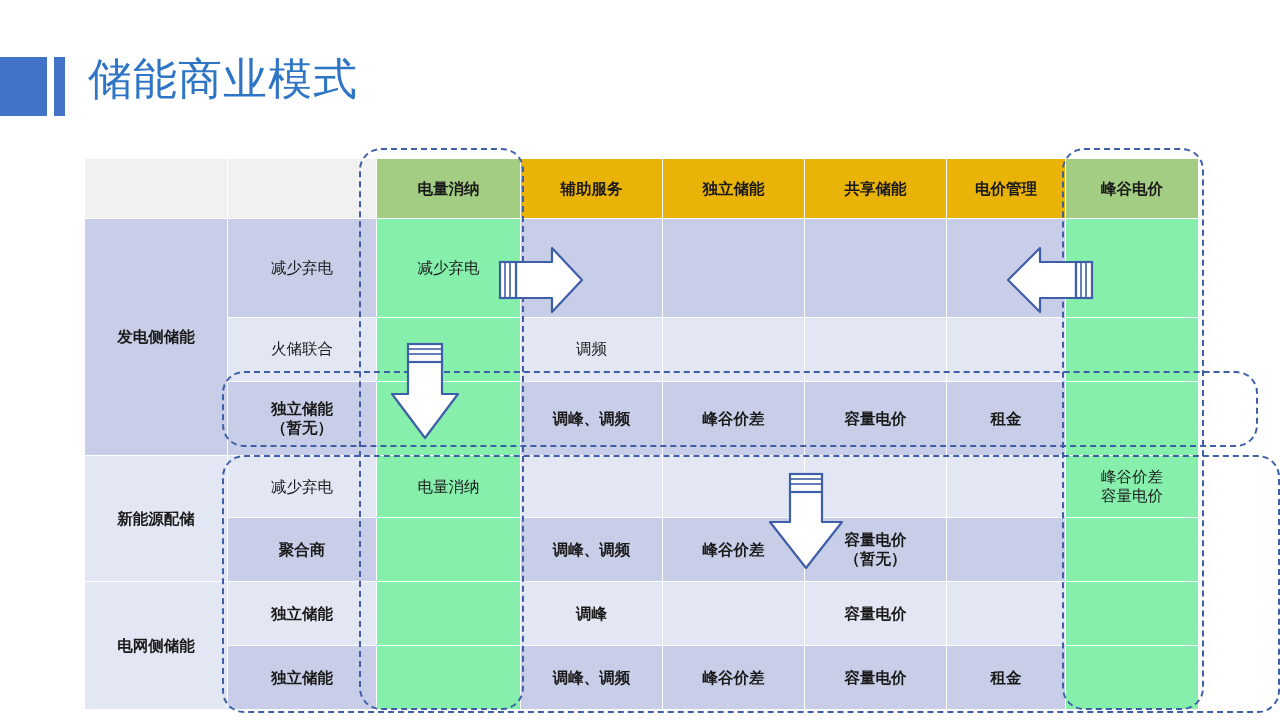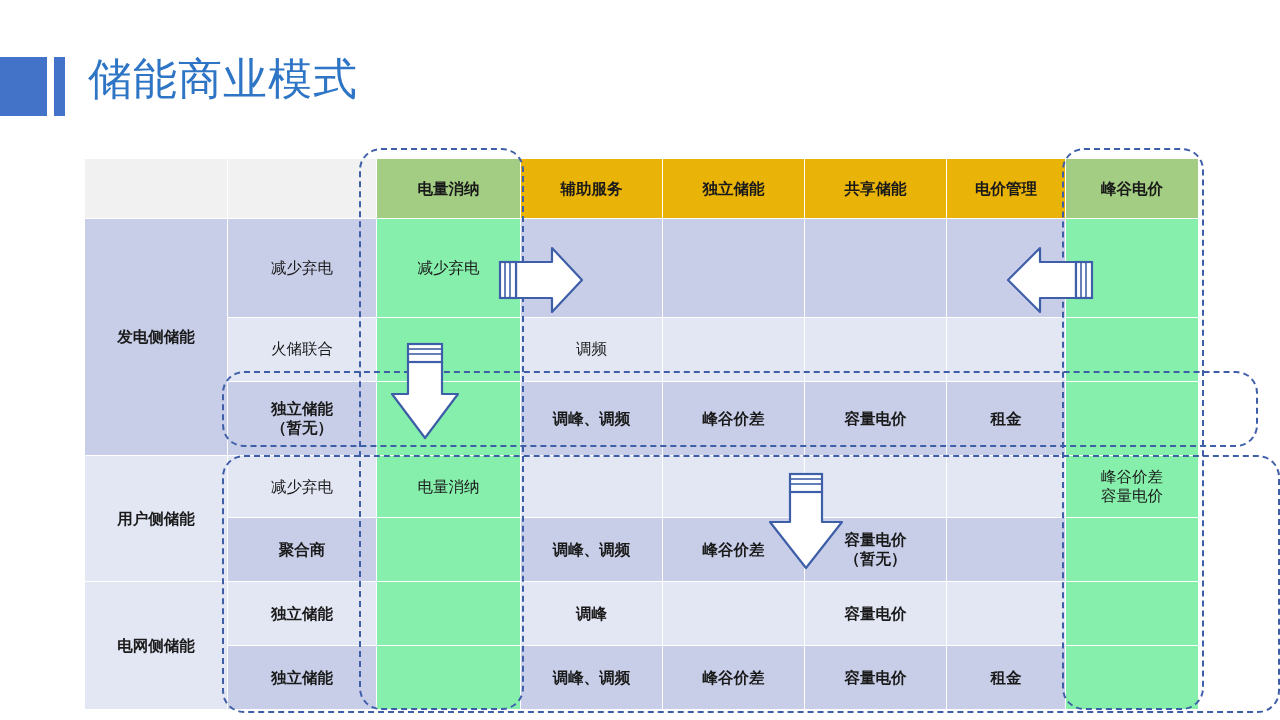--- a/index.html
+++ b/index.html
@@ -173,21 +173,21 @@
 （暂无）</td>
         <td class="sh-green"></td>
         <td class="sh-dark bold">调峰、调频</td>
         <td class="sh-dark bold">峰谷价差</td>
         <td class="sh-dark bold">容量电价</td>
         <td class="sh-dark bold">租金</td>
         <td class="sh-green"></td>
       </tr>
 
       <tr style="height:60px;">
-        <td class="grp-light grp-label" rowspan="2">用户侧储能</td>
+        <td class="grp-light grp-label" rowspan="2">新能源配储</td>
         <td class="sh-light">减少弃电</td>
         <td class="sh-green">电量消纳</td>
         <td class="sh-light"></td>
         <td class="sh-light"></td>
         <td class="sh-light"></td>
         <td class="sh-light"></td>
         <td class="sh-green" style="white-space:pre-line;">峰谷价差
 容量电价</td>
       </tr>
       <tr style="height:62px;">

